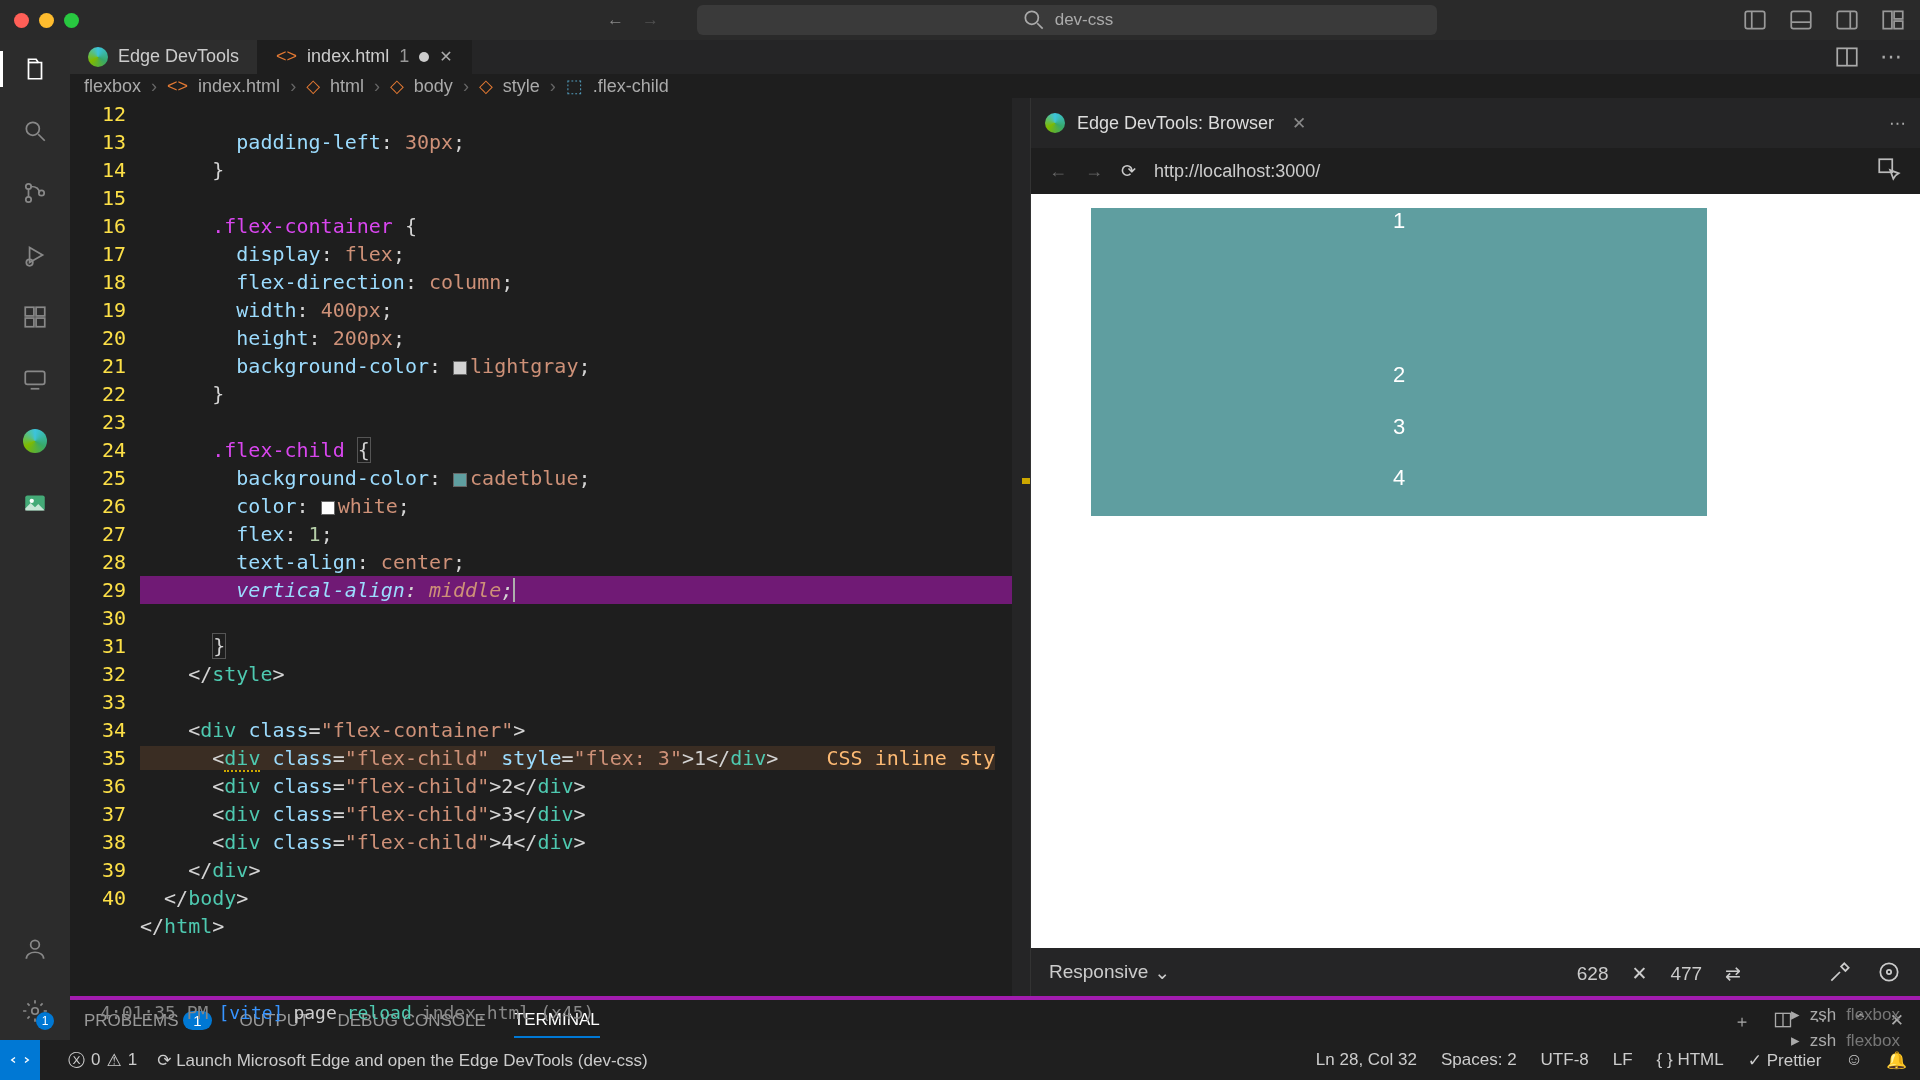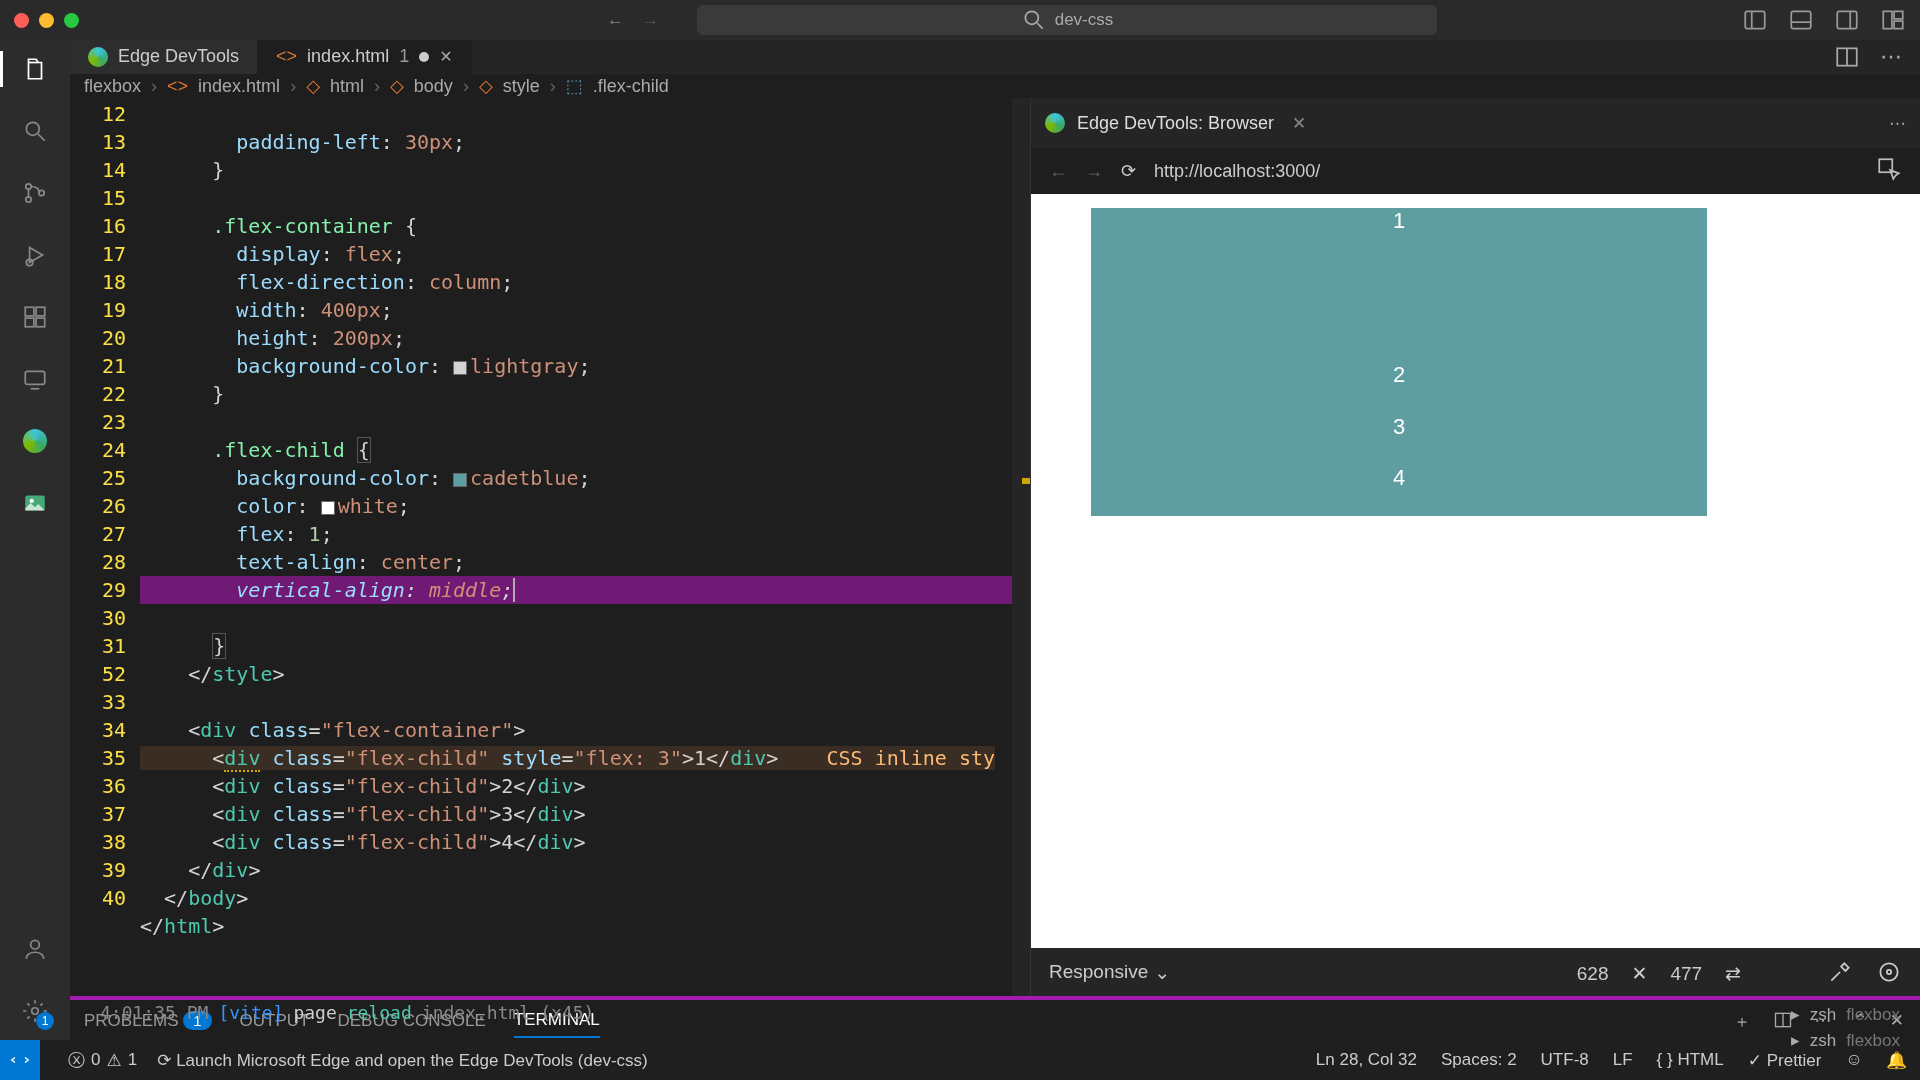--- a/index.html
+++ b/index.html
@@ -74,21 +74,21 @@
   height: 36px; display:flex; align-items:center; gap:10px; padding: 0 14px;
   color:#aaa; font-size:18px; background:#1e1e1e;
 }
 .breadcrumb .sep { color:#666; }
 .breadcrumb .ico-style { color:#519aba; }
 .breadcrumb .ico-tag { color:#e37933; }
 .editor-split { flex:1; display:flex; }
 .code-pane { flex: 0 0 960px; display:flex; background:#1e1e1e; font-family: Menlo, "SF Mono", Consolas, monospace; font-size:20px; line-height:28px; overflow:hidden; }
 .gutter { width:70px; text-align:right; padding-right:14px; color:#fde047; user-select:none; padding-top:2px; }
 .codelines { flex:1; white-space:pre; color:#d4d4d4; position:relative; padding-top:2px; }
-.tok-sel { color:#86efac; }
+.tok-sel { color:#d946ef; }
 .tok-prop { color:#9cdcfe; }
 .tok-val { color:#ce9178; }
 .tok-kw { color:#ce9178; }
 .tok-tag { color:#4ec9b0; }
 .tok-num { color:#b5cea8; }
 .tok-attr { color:#9cdcfe; }
 .tok-str { color:#ce9178; }
 .tok-hint { color:#fdba74; }
 .swatch { display:inline-block; width:14px; height:14px; border:1px solid #666; vertical-align:middle; margin-right:3px; }
 .line-hl { background:#701a75; display:block;font-style:italic; }
@@ -306,21 +306,21 @@
             <div>22</div>
             <div>23</div>
             <div>24</div>
             <div>25</div>
             <div>26</div>
             <div>27</div>
             <div>28</div>
             <div>29</div>
             <div>30</div>
             <div>31</div>
-            <div>52</div>
+            <div>32</div>
             <div>33</div>
             <div>34</div>
             <div>35</div>
             <div>36</div>
             <div>37</div>
             <div>38</div>
             <div>39</div>
             <div>40</div>
         </div>
         <div class="codelines">

